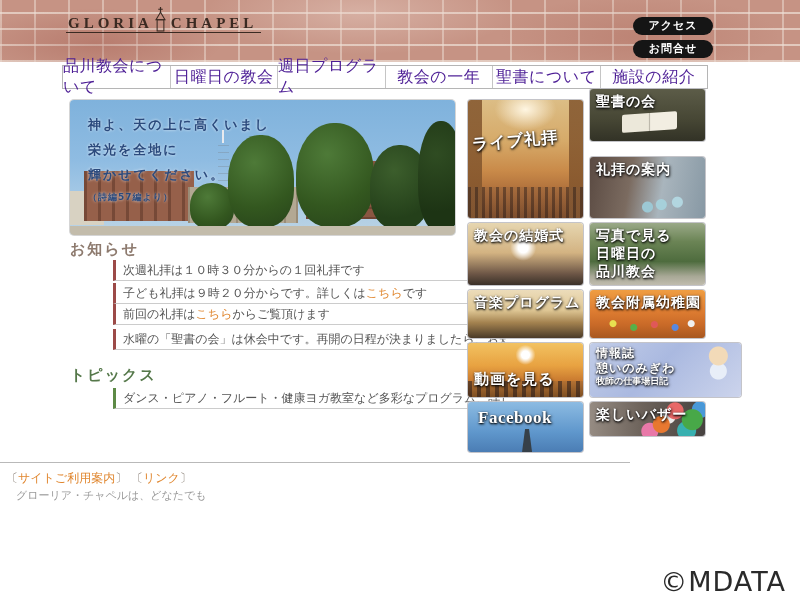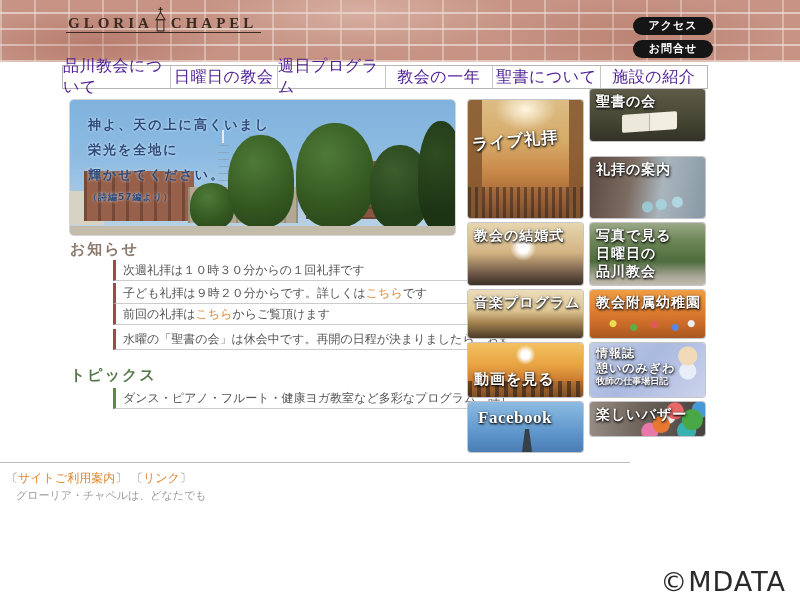--- a/index.html
+++ b/index.html
@@ -121,21 +121,21 @@
     background:
       radial-gradient(circle at 50% 22%, #ffffff 0 4px, rgba(255,255,255,0) 10px),
       linear-gradient(180deg,#f2c261 0%,#e8a241 42%,#c97a30 70%,#7e4a1a 100%);}
   .t-video::after{content:"";position:absolute;left:0;bottom:0;width:100%;height:30%;
     background:repeating-linear-gradient(90deg, rgba(40,30,30,.6) 0 4px, rgba(120,90,60,.25) 4px 9px);}
   .t-video .tl{top:27px;font-size:15px;}
   .t-magazine{top:343px;height:54px;
     background:
       radial-gradient(circle at 85% 24%, #f2dab8 0 9px, transparent 10px),
       radial-gradient(circle at 85% 52%, #e8eef8 0 8px, transparent 9px),
-      linear-gradient(135deg,#c2cde8 0%,#aab9e0 45%,#ccd4ec 100%);}
+      linear-gradient(135deg,#c2cde8 0%,#aab9e0 45%,#ccd4ec 100%); padding-left: 36px;}
   .t-magazine .tl{font-size:12px;line-height:1.25;}
   .t-magazine .tl .small{font-size:9px;letter-spacing:0;}
   .t-facebook{top:402px;height:50px;
     background:linear-gradient(180deg,#8cbbe2 0%,#5f97cc 60%,#4b7db4 100%);}
   .t-facebook::after{content:"";position:absolute;left:47%;bottom:0;width:10px;height:46%;
     background:#364049;clip-path:polygon(30% 0,70% 0,100% 100%,0 100%);}
   .t-facebook .tl{font-family:Liberation Serif, serif;font-size:17px;letter-spacing:.5px;top:5px;left:10px;}
   .t-bazaar{top:402px;height:34px;
     background:
       radial-gradient(circle at 74% 26%, #e86868 0 8px, transparent 9px),

